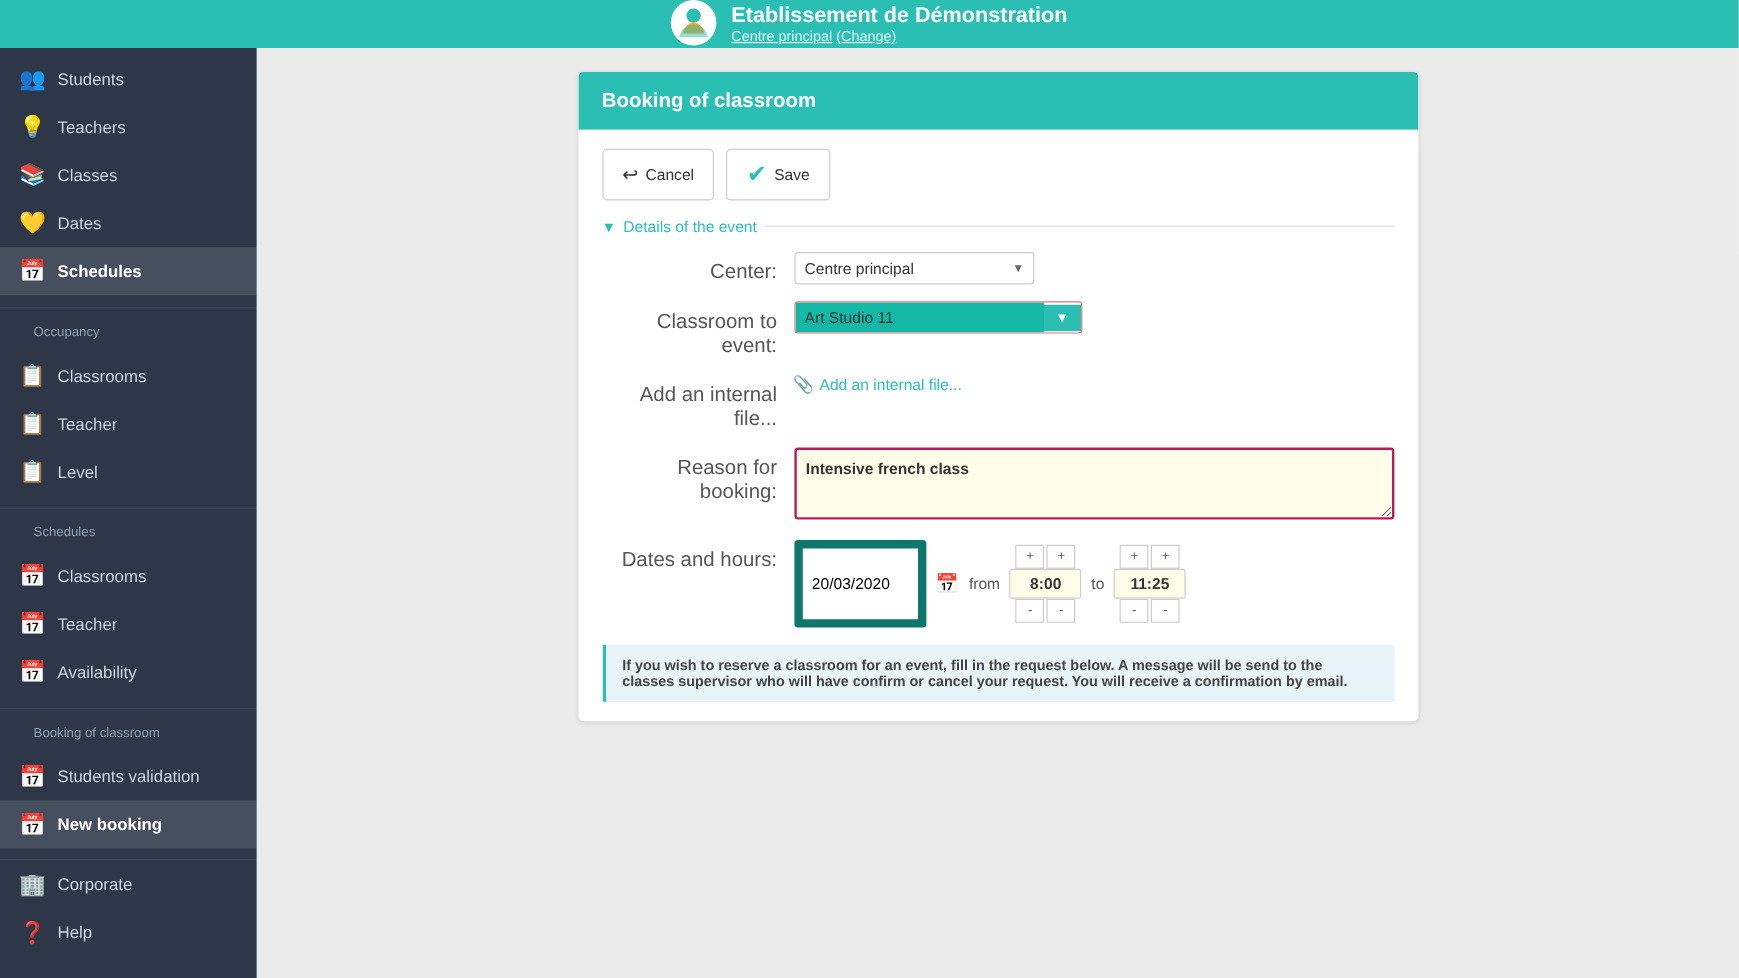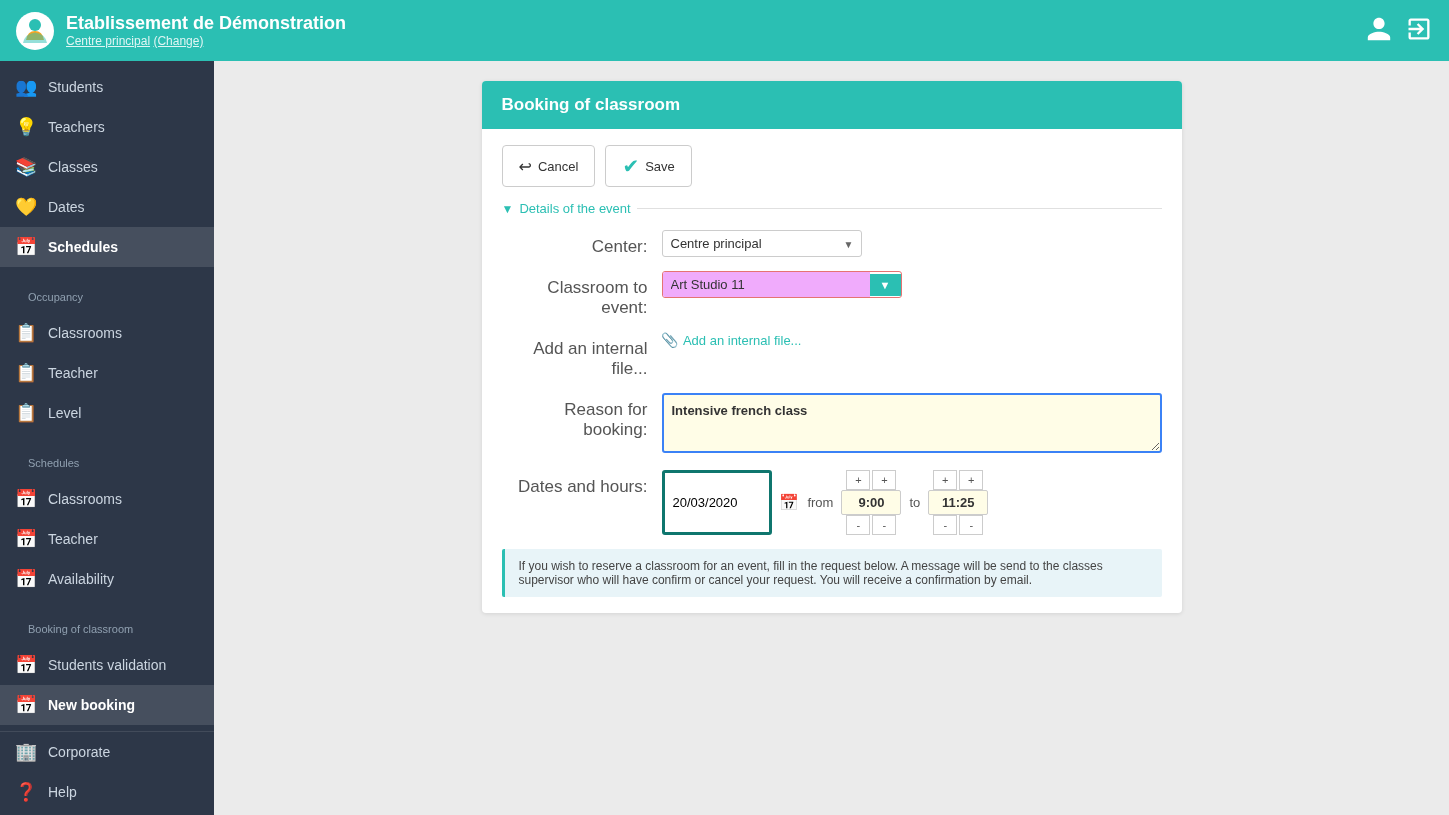--- a/index.html
+++ b/index.html
@@ -1,19 +1,19 @@
 <!DOCTYPE html>
 <html><head>
   <meta charset="utf-8">
   <style>
     * { box-sizing: border-box; margin: 0; padding: 0; }
     body { font-family: 'Segoe UI', Arial, sans-serif; font-size: 14px; background: #f0f0f0; display: flex; flex-direction: column; height: 815px; width: 1449px; overflow: hidden; }
 
     
-    .header { background: #2bbfb3; display: flex; align-items: center; justify-content: space-between; padding: 0 16px; height: 61px; flex-shrink: 0; }
+    .header { background: #2bbfb3; display: flex; align-items: center; justify-content: space-between; padding: 0 16px; height: 40px; flex-shrink: 0; flex-direction: column; }
     .header-left { display: flex; align-items: center; gap: 12px; }
     .header-logo { width: 38px; height: 38px; border-radius: 50%; background: white; display: flex; align-items: center; justify-content: center; overflow: hidden; }
     .header-logo svg { width: 30px; height: 30px; }
     .header-title { color: white; }
     .header-title .main-title { font-size: 18px; font-weight: bold; }
     .header-title .sub-title { font-size: 12px; color: rgba(255,255,255,0.85); }
     .header-title .sub-title span { text-decoration: underline; cursor: pointer; }
     .header-right { display: flex; align-items: center; gap: 12px; }
     .header-icon { color: white; cursor: pointer; }
     .header-icon svg { width: 28px; height: 28px; fill: white; }
@@ -58,38 +58,38 @@
     .form-control-wrap { flex: 1; }
     .form-select-wrap { position: relative; display: inline-block; }
     .form-select { appearance: none; -webkit-appearance: none; padding: 5px 30px 5px 8px; border: 1px solid #ccc; border-radius: 3px; font-size: 13px; background: white; cursor: pointer; min-width: 200px; color: #333; }
     .form-select-wrap::after { content: '▼'; position: absolute; right: 8px; top: 50%; transform: translateY(-50%); font-size: 10px; color: #666; pointer-events: none; }
 
     
     .file-upload-link { color: #2bbfb3; text-decoration: none; font-size: 13px; display: flex; align-items: center; gap: 4px; cursor: pointer; }
     .file-icon { font-size: 14px; }
 
     
-    .reason-textarea { width: 100%; border: 2px solid #3b82f6; background: #fffde7; border-radius: 3px; padding: 8px; font-size: 13px; font-weight: bold; color: #333; resize: vertical; min-height: 60px; outline: none; font-family: inherit; }
+    .reason-textarea { width: 100%; border: 2px solid #be185d; background: #fffde7; border-radius: 3px; padding: 8px; font-size: 13px; font-weight: bold; color: #333; resize: vertical; min-height: 60px; outline: none; font-family: inherit; }
 
     
     .date-time-row { display: flex; align-items: center; gap: 8px; flex-wrap: wrap; }
-    .date-input { padding: 22px 8px; border: 3px solid #0f766e; border-radius: 3px; font-size: 13px; width: 110px; }
+    .date-input { padding: 22px 8px; border: 7px solid #0f766e; border-radius: 3px; font-size: 13px; width: 110px; }
     .cal-icon { font-size: 16px; cursor: pointer; color: #555; }
     .from-to-label { color: #555; font-size: 13px; }
     .time-stepper-row { display: flex; gap: 2px; }
     .time-stepper-btn { width: 24px; height: 20px; border: 1px solid #ccc; background: white; cursor: pointer; font-size: 11px; display: flex; align-items: center; justify-content: center; color: #555; }
     .time-display { border: 1px solid #ccc; background: #fffde7; padding: 4px 10px; font-size: 13px; min-width: 60px; text-align: center; border-radius: 2px; font-weight: bold; color: #333; }
     .time-group { display: flex; flex-direction: column; align-items: center; }
 
     
-    .info-box { background: #e8f4f8; border-left: 3px solid #2bbfb3; padding: 10px 14px; font-size: 12px; color: #444; margin-top: 10px; border-radius: 2px; }
+    .info-box { background: #e8f4f8; border-left: 3px solid #2bbfb3; padding: 10px 14px; font-size: 12px; color: #444; margin-top: 10px; border-radius: 2px; font-weight: bold; }
 
     
     .select-with-btn { display: inline-flex; align-items: center; border: 1px solid #e57373; border-radius: 3px; overflow: hidden; min-width: 240px; }
-    .select-with-btn select { border: none; outline: none; padding: 5px 8px; font-size: 13px; flex: 1; appearance: none; -webkit-appearance: none; cursor: pointer; color: #333; background: #f0abfc; }
+    .select-with-btn select { border: none; outline: none; padding: 5px 8px; font-size: 13px; flex: 1; appearance: none; -webkit-appearance: none; cursor: pointer; color: #333; background: #14b8a6; }
     .select-with-btn .drop-arrow-btn { background: #2bbfb3; border: none; padding: 5px 10px; cursor: pointer; color: white; font-size: 11px; display: flex; align-items: center; }
   </style>
 </head>
 <body>
 
 <div class="header">
   <div class="header-left">
     <div class="header-logo">
       <svg viewBox="0 0 40 40" xmlns="http://www.w3.org/2000/svg">
         <circle cx="20" cy="12" r="8" fill="#2bbfb3"></circle>
@@ -313,21 +313,21 @@
             <div class="date-time-row">
               <input type="text" class="date-input" value="20/03/2020" style="">
               <span class="cal-icon">📅</span>
               <span class="from-to-label">from</span>
 
               <div class="time-group">
                 <div class="time-stepper-row">
                   <button class="time-stepper-btn">+</button>
                   <button class="time-stepper-btn">+</button>
                 </div>
-                <div class="time-display">9:00</div>
+                <div class="time-display">8:00</div>
                 <div class="time-stepper-row">
                   <button class="time-stepper-btn">-</button>
                   <button class="time-stepper-btn">-</button>
                 </div>
               </div>
 
               <span class="from-to-label">to</span>
 
               <div class="time-group">
                 <div class="time-stepper-row">

